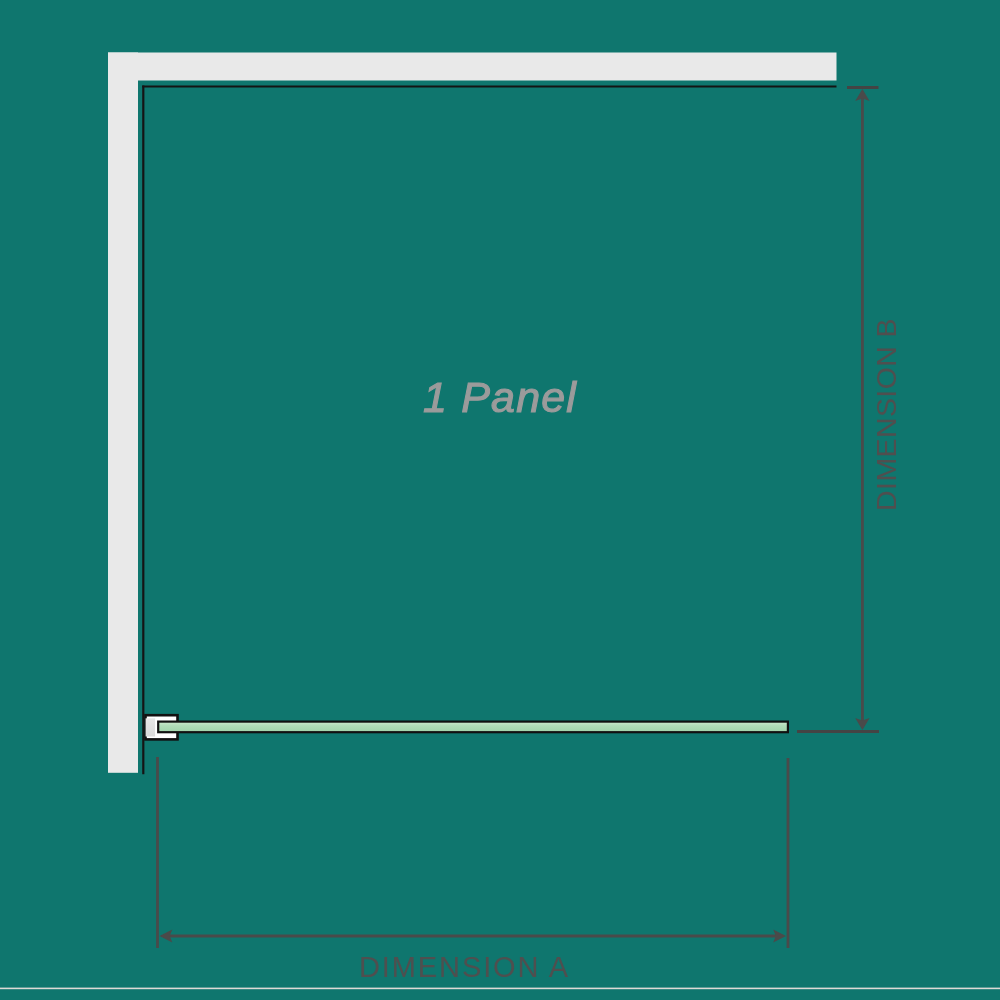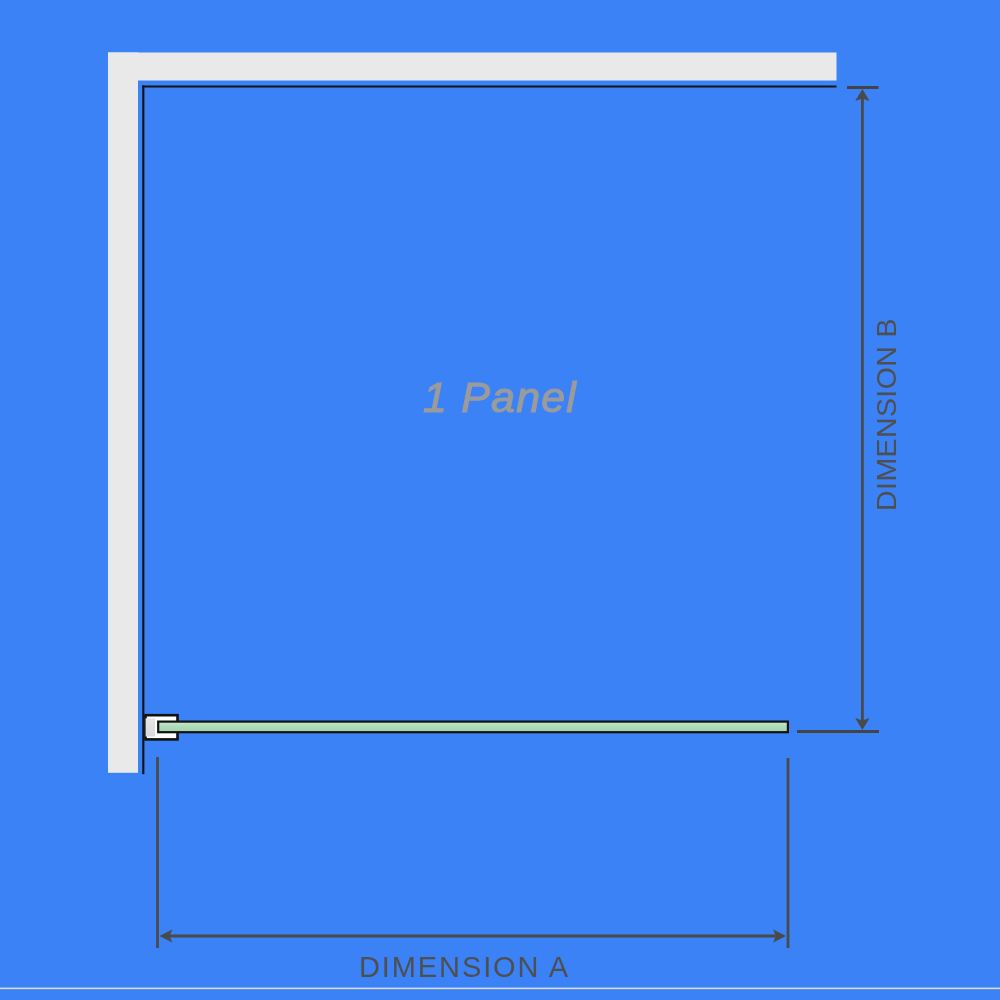--- a/index.html
+++ b/index.html
@@ -1,16 +1,16 @@
 <!DOCTYPE html>
 <html><head>
 <meta charset="utf-8">
 <style>
   html,body{margin:0;padding:0;background:#ffffff;}
-  .stage{position:relative;width:1000px;height:1000px;background:#3b82f6;overflow:hidden;}
+  .stage{position:relative;width:1000px;height:1000px;background:#0f766e;overflow:hidden;}
   svg{position:absolute;left:0;top:0;}
   text{font-family:"Liberation Sans", sans-serif;}
 </style>
 </head>
 <body>
 <div class="stage">
 <svg width="1000" height="1000" viewBox="0 0 1000 1000">
   <defs>
     <linearGradient id="glassGrad" x1="0" y1="0" x2="0" y2="1">
       <stop offset="0" stop-color="#cfeacf"></stop>

